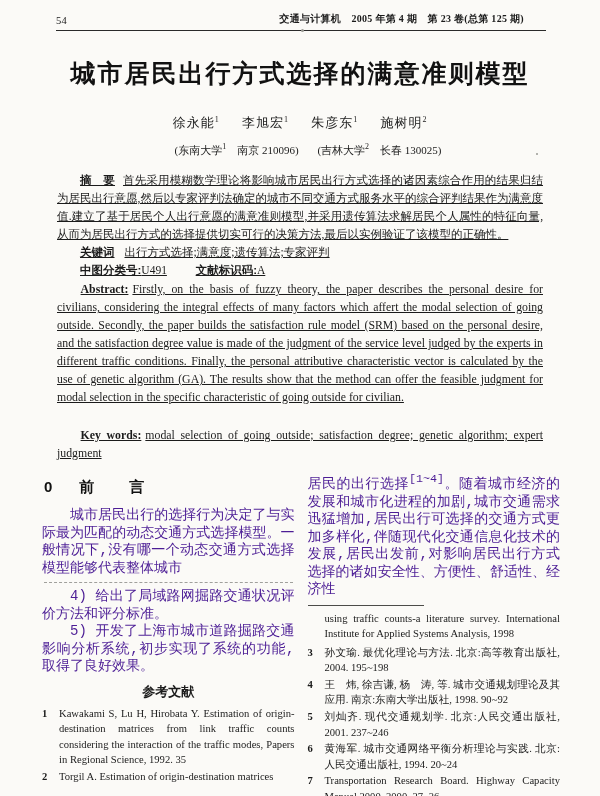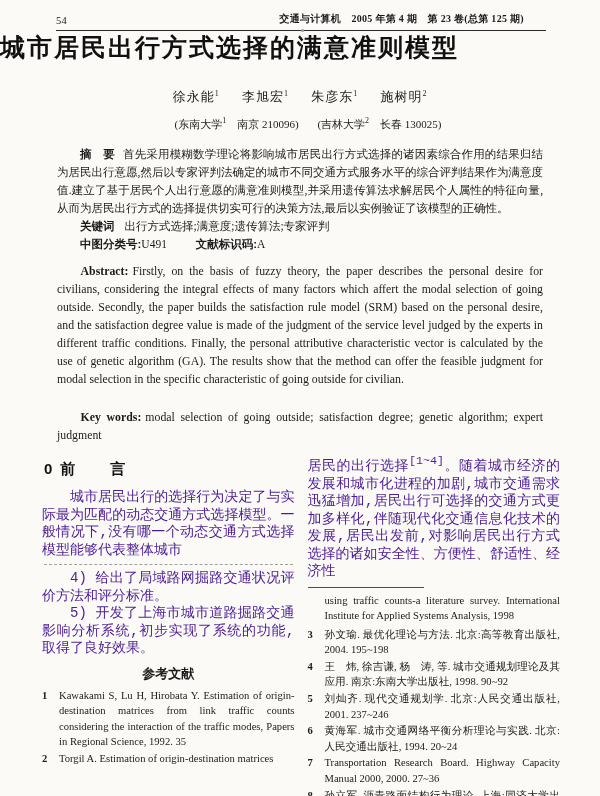--- a/index.html
+++ b/index.html
@@ -18,62 +18,64 @@
   
   .header {
     display:flex; justify-content:space-between; align-items:flex-end;
     padding:12px 76px 0 56px;
     font-size:10.5px; letter-spacing:.3px;
   }
   .header .jinfo { font-family:Liberation Serif, serif; font-weight:bold; font-size:10px; }
   .header-rule { margin:4px 54px 0 56px; border-top:1.6px solid #2a2a2a; }
   
   .title {
+    margin-top:26px;
+    text-align:center;
     font-family:"Liberation Sans","DejaVu Sans",sans-serif;
     font-weight:bold;
     font-size:25px; letter-spacing:2px;
     color:#111;
   }
   .authors {
     margin-top:24px; text-align:center;
     font-size:13px; letter-spacing:1px; color:#222;
   }
   .authors .author { margin:0 9px; }
   .authors sup, .affils sup { font-size:8px; }
   .affils {
     margin-top:11px; text-align:center;
     font-size:11px; color:#222;padding-left:16px;
   }
   .affils .affil { margin:0 8px; }
   
   .abstract { margin:13px 57px 0 57px; }
-  .abstract p { text-align:justify; }
+  .abstract p { text-align:justify;text-decoration:underline; }
   .cn-abstract { font-size:11.5px; line-height:18px; text-indent:2em; }
   .cn-abstract .lbl { font-family:"Liberation Sans","DejaVu Sans",sans-serif; margin-right:8px; }
   .kw { font-size:11.5px; line-height:18px; text-indent:2em; }
   .kw .lbl { font-family:"Liberation Sans","DejaVu Sans",sans-serif; margin-right:10px; }
   .clc { font-size:11.5px; line-height:18px; text-indent:2em; }
   .clc b { font-family:"Liberation Sans","DejaVu Sans",sans-serif; }
   .clc .gap { margin-left:2.5em; }
-  .en-abstract { font-size:11.8px; line-height:18px; text-indent:2em; margin-top:9px; }
+  .en-abstract { font-size:11.8px; line-height:18px; text-indent:2em; margin-top:1px; }
   .en-abstract .enlbl { font-weight:bold; margin-right:4px; }
   .en-kw { font-size:11.8px; line-height:18px; text-indent:2em;margin-top:20px; }
   .en-kw b { margin-right:4px; }
   
   .columns {
     display:flex; gap:13px;
     margin:14px 40px 0 42px;
   }
   .col { width:253px; }
   .sec {
     font-family:"Liberation Sans","DejaVu Sans",sans-serif;
     font-size:15px; font-weight:bold; letter-spacing:1px;
     margin:2px 0 10px 2px; color:#111;
   }
-  .sec .st { margin-left:7px; letter-spacing:10px; }
+  .sec .st { margin-left:26px; letter-spacing:10px; }
   .para { font-size:14px; line-height:17.5px; text-align:justify; color:#4c1d95;font-family:Liberation Mono, monospace; }
   .para.indent { text-indent:2em; }
   .dashed-artifact {
     margin:5px 2px 5px 2px;
     border-top:1.5px dashed #8a8a86;
     opacity:.8;
   }
   .col-rule {
     margin:6px 0 5px 0;
     width:46%;

